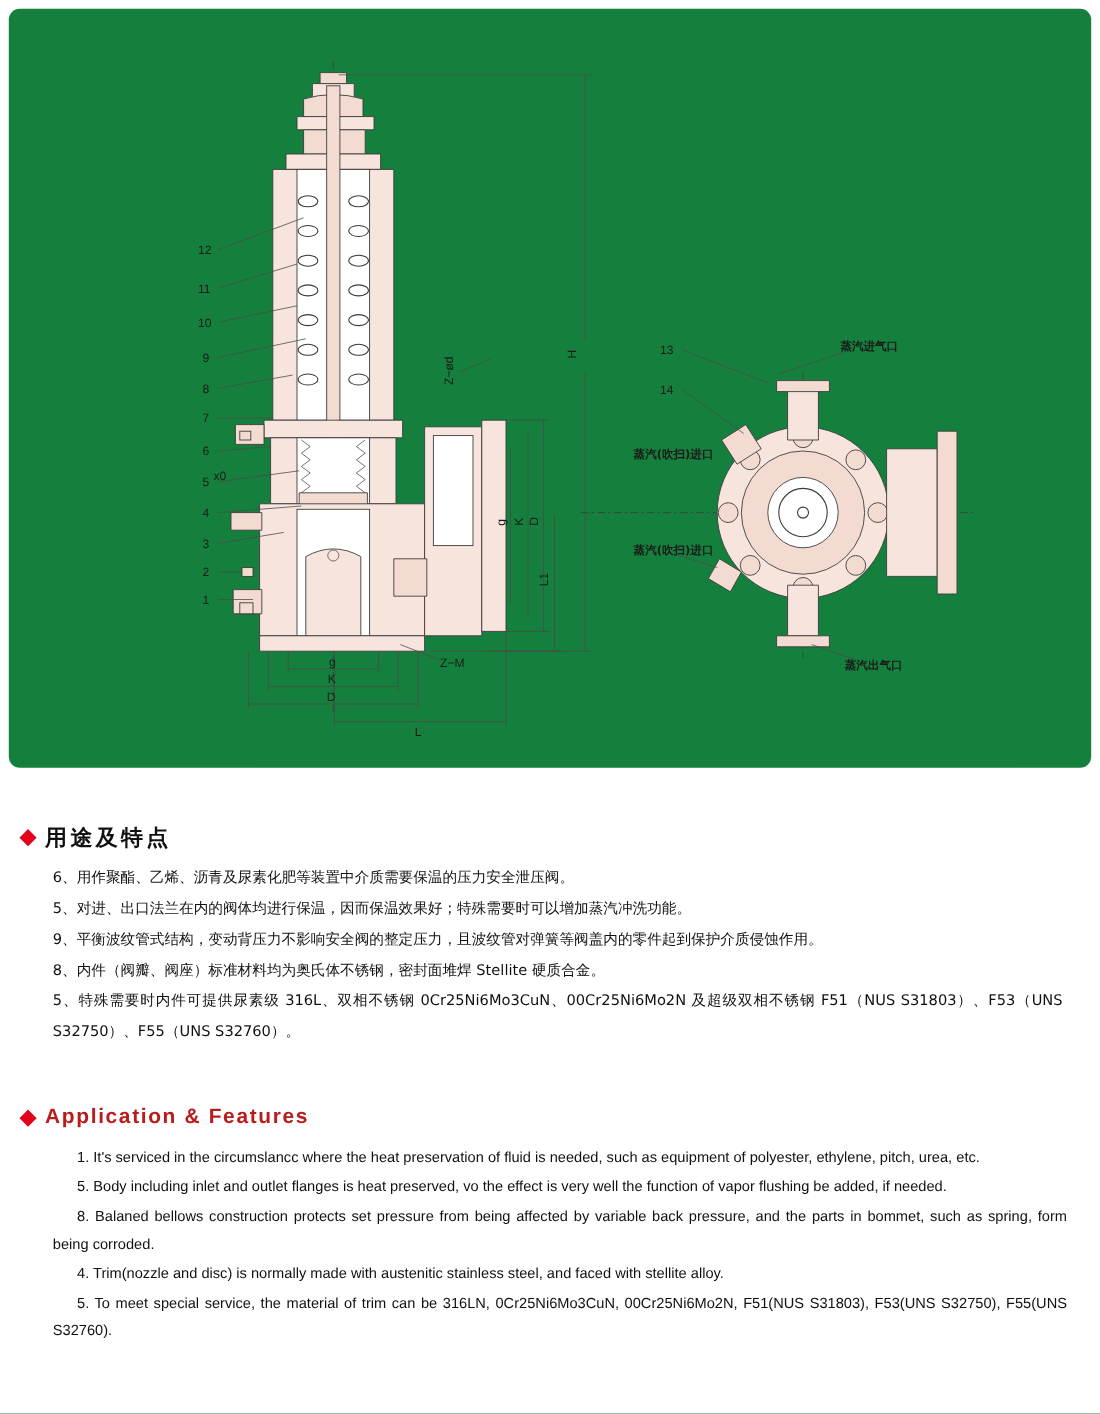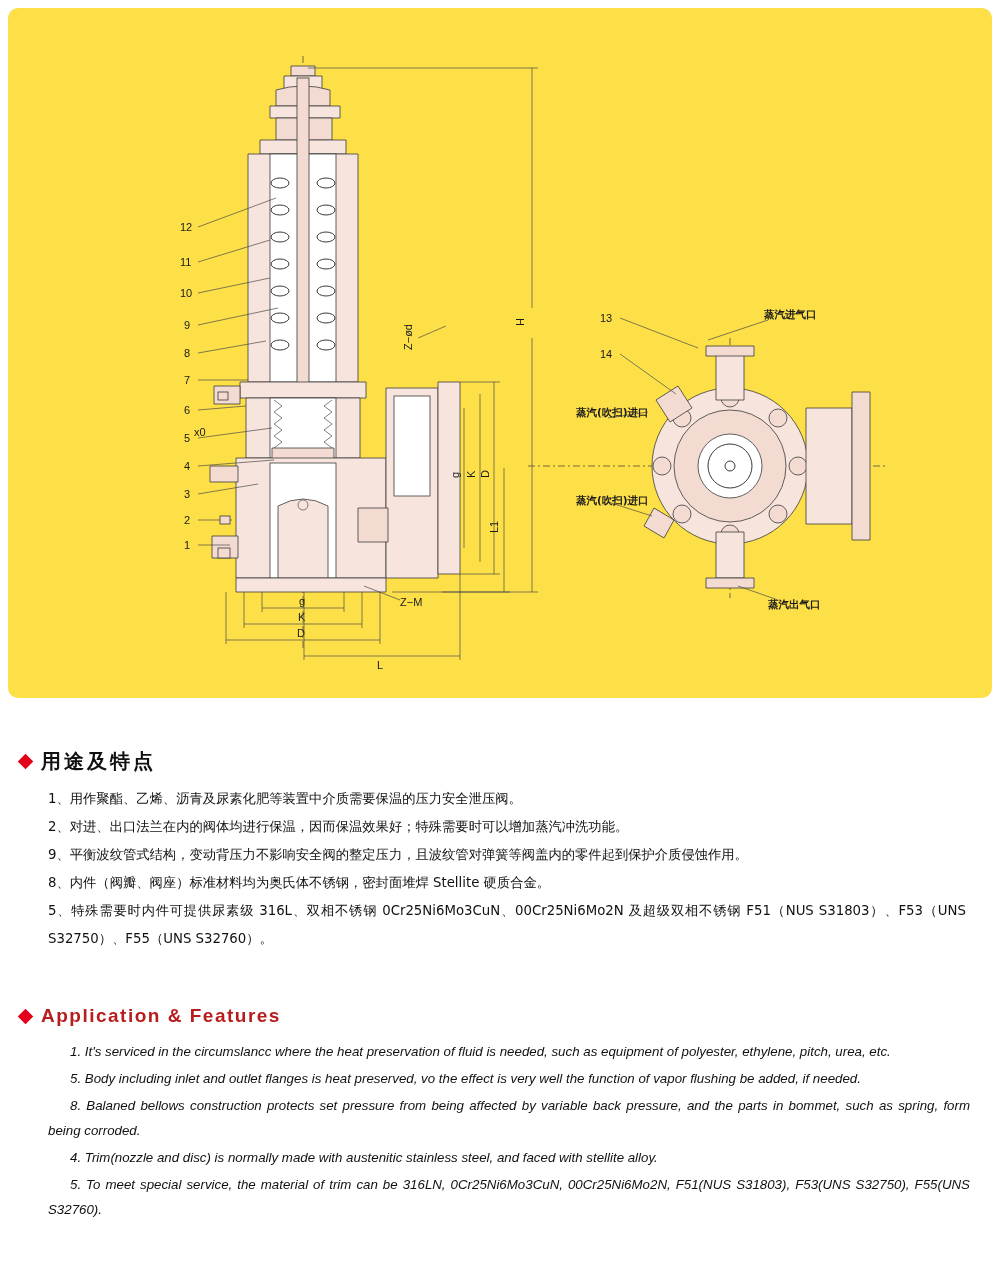--- a/index.html
+++ b/index.html
@@ -6,21 +6,21 @@
   body{
     width:1000px;height:1285px;
     background:#ffffff;
     font-family:"Liberation Sans", sans-serif;
     color:#1a1a1a;
     position:relative;
     overflow:hidden;
   }
   .drawing-panel{
     position:absolute;left:8px;top:8px;width:984px;height:690px;
-    background:#fde047;
+    background:#15803d;
     border-radius:10px;
   }
   svg{display:block;}
   .ln{stroke:#3a3a3a;stroke-width:1;fill:none;}
   .ln-thin{stroke:#4a4a4a;stroke-width:0.7;fill:none;}
   .ln-dash{stroke:#3a3a3a;stroke-width:0.7;fill:none;stroke-dasharray:7 3 2 3;}
   .hatch-a{fill:#f7e4dc;stroke:#3a3a3a;stroke-width:0.8;}
   .hatch-b{fill:#f3dbd1;stroke:#3a3a3a;stroke-width:0.8;}
   .hatch-c{fill:#ffffff;stroke:#3a3a3a;stroke-width:0.8;}
   .dimtxt{font-family:"Liberation Sans",sans-serif;font-size:11px;fill:#1a1a1a;}
@@ -266,33 +266,33 @@
     </g>
   </svg>
 </div>
 
 <div class="section" style="top:748px;">
   <div class="sec-head">
     <span class="diamond"></span>
     <span class="sec-title-cn">用途及特点</span>
   </div>
   <div class="cn-body" style="margin-top:10px;">
-    <p>1、用作聚酯、乙烯、沥青及尿素化肥等装置中介质需要保温的压力安全泄压阀。</p>
-    <p>2、对进、出口法兰在内的阀体均进行保温，因而保温效果好；特殊需要时可以增加蒸汽冲洗功能。</p>
+    <p>6、用作聚酯、乙烯、沥青及尿素化肥等装置中介质需要保温的压力安全泄压阀。</p>
+    <p>5、对进、出口法兰在内的阀体均进行保温，因而保温效果好；特殊需要时可以增加蒸汽冲洗功能。</p>
     <p>9、平衡波纹管式结构，变动背压力不影响安全阀的整定压力，且波纹管对弹簧等阀盖内的零件起到保护介质侵蚀作用。</p>
     <p>8、内件（阀瓣、阀座）标准材料均为奥氏体不锈钢，密封面堆焊 Stellite 硬质合金。</p>
     <p>5、特殊需要时内件可提供尿素级 316L、双相不锈钢 0Cr25Ni6Mo3CuN、00Cr25Ni6Mo2N 及超级双相不锈钢 F51（NUS S31803）、F53（UNS S32750）、F55（UNS S32760）。</p>
   </div>
 </div>
 
 <div class="section" style="top:1005px;">
   <div class="sec-head">
     <span class="diamond"></span>
     <span class="sec-title-en">Application &amp; Features</span>
   </div>
-  <div class="en-body" style="margin-top:12px;font-style:italic;">
+  <div class="en-body" style="margin-top:12px;">
     <p class="indent">1. It's serviced in the circumslancc where the heat preservation of fluid is needed, such as equipment of polyester, ethylene, pitch, urea, etc.</p>
     <p class="indent">5. Body including inlet and outlet flanges is heat preserved, vo the effect is very well the function of vapor flushing be added, if needed.</p>
     <p class="indent">8. Balaned bellows construction protects set pressure from being affected by variable back pressure, and the parts in bommet, such as spring, form being corroded.</p>
     <p class="indent">4. Trim(nozzle and disc) is normally made with austenitic stainless steel, and faced with stellite alloy.</p>
     <p class="indent">5. To meet special service, the material of trim can be 316LN, 0Cr25Ni6Mo3CuN, 00Cr25Ni6Mo2N, F51(NUS S31803), F53(UNS S32750), F55(UNS S32760).</p>
   </div>
 </div>
 
 </body></html>

